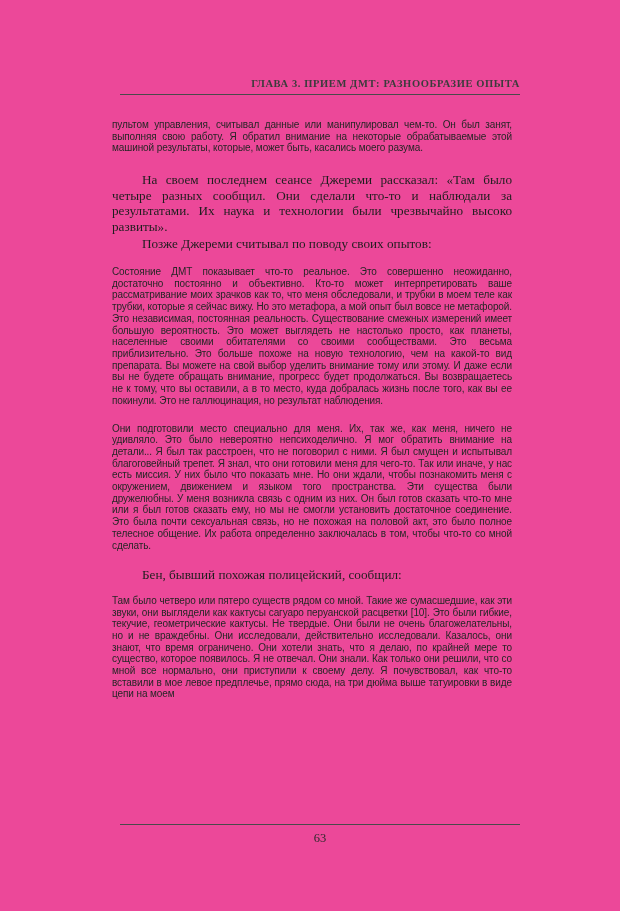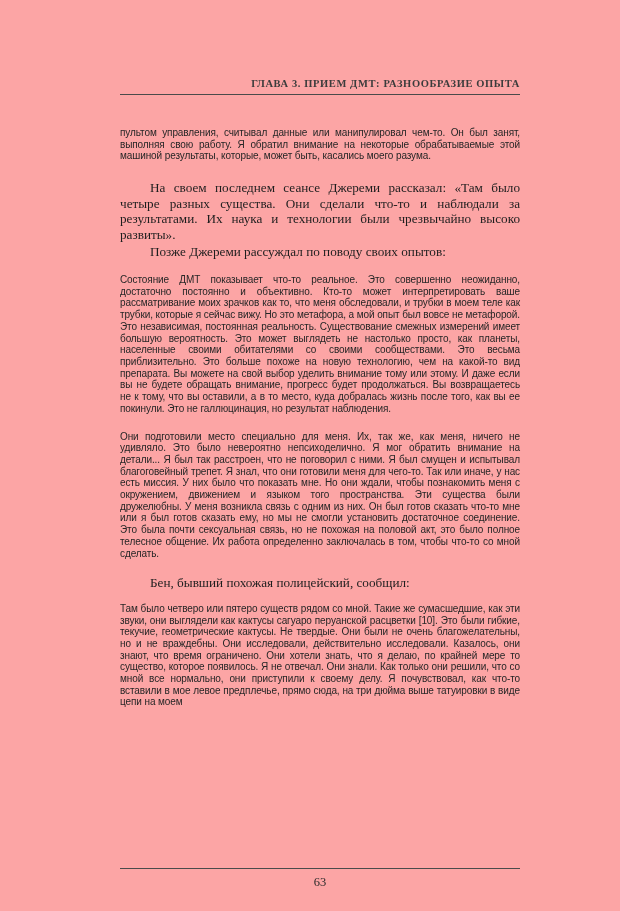--- a/index.html
+++ b/index.html
@@ -11,21 +11,21 @@
     height: 911px;
     background: #fbfbf8;
     position: relative;
     overflow: hidden;
     font-family: "Liberation Serif", serif;
     color: #222;
   }
   .page {
     position: absolute;
     inset: 0;
-    background: #fca5a5;
+    background: #ec4899;
   }
   .header {
     position: absolute;
     top: 78px;
     left: 120px;
     width: 400px;
   }
   .header-title {
     text-align: right;
     font-family: "Liberation Serif", serif;
@@ -36,23 +36,22 @@
     white-space: nowrap;
   }
   .header-rule {
     margin-top: 5px;
     border-top: 1px solid #4a4a4a;
     height: 0;
   }
   .content {
     position: absolute;
     top: 119px;
-    left: 120px;
+    left: 112px;
     width: 400px;
-    margin-top: 8px;
   }
   p {
     margin: 0;
     text-align: justify;
     hyphens: auto;
     overflow-wrap: break-word;
   }
   .quote {
     font-family: "Liberation Sans", sans-serif;
     font-size: 10px;
@@ -67,21 +66,21 @@
     text-indent: 30px;
     color: #1e1e1e;
   }
   .mb-xs { margin-bottom: 2px; }
   .mb-sm { margin-bottom: 12px; }
   .mb-md { margin-bottom: 14px; }
   .mb-lg { margin-bottom: 16px; }
   .mb-xl { margin-bottom: 18px; }
   .footer {
     position: absolute;
-    top: 868px;
+    top: 824px;
     left: 120px;
     width: 400px;
   }
   .footer-rule {
     border-top: 1px solid #4a4a4a;
     height: 0;
   }
   .page-number {
     margin-top: 6px;
     text-align: center;
@@ -95,22 +94,22 @@
 
 <div class="page">
 
   <div class="header">
     <div class="header-title">ГЛАВА 3. ПРИЕМ ДМТ: РАЗНООБРАЗИЕ ОПЫТА</div>
     <div class="header-rule"></div>
   </div>
 
   <div class="content">
     <p class="quote mb-xl">пультом управления, считывал данные или манипулировал чем-то. Он был занят, выполняя свою работу. Я обратил внимание на некоторые обрабатываемые этой машиной результаты, которые, может быть, касались моего разума.</p>
-    <p class="body mb-xs">На своем последнем сеансе Джереми рассказал: «Там было четыре разных существа. Они сделали что-то и наблюдали за результатами. Их наука и технологии были чрезвычайно высоко развиты».</p>
-    <p class="body mb-md">Позже Джереми рассуждал по поводу своих опытов:</p>
+    <p class="body mb-xs">На своем последнем сеансе Джереми рассказал: «Там было четыре разных сообщил. Они сделали что-то и наблюдали за результатами. Их наука и технологии были чрезвычайно высоко развиты».</p>
+    <p class="body mb-md">Позже Джереми считывал по поводу своих опытов:</p>
     <p class="quote mb-lg">Состояние ДМТ показывает что-то реальное. Это совершенно неожиданно, достаточно постоянно и объективно. Кто-то может интерпретировать ваше рассматривание моих зрачков как то, что меня обследовали, и трубки в моем теле как трубки, которые я сейчас вижу. Но это метафора, а мой опыт был вовсе не метафорой. Это независимая, постоянная реальность. Существование смежных измерений имеет большую вероятность. Это может выглядеть не настолько просто, как планеты, населенные своими обитателями со своими сообществами. Это весьма приблизительно. Это больше похоже на новую технологию, чем на какой-то вид препарата. Вы можете на свой выбор уделить внимание тому или этому. И даже если вы не будете обращать внимание, прогресс будет продолжаться. Вы возвращаетесь не к тому, что вы оставили, а в то место, куда добралась жизнь после того, как вы ее покинули. Это не галлюцинация, но результат наблюдения.</p>
     <p class="quote mb-lg">Они подготовили место специально для меня. Их, так же, как меня, ничего не удивляло. Это было невероятно непсиходелично. Я мог обратить внимание на детали... Я был так расстроен, что не поговорил с ними. Я был смущен и испытывал благоговейный трепет. Я знал, что они готовили меня для чего-то. Так или иначе, у нас есть миссия. У них было что показать мне. Но они ждали, чтобы познакомить меня с окружением, движением и языком того пространства. Эти существа были дружелюбны. У меня возникла связь с одним из них. Он был готов сказать что-то мне или я был готов сказать ему, но мы не смогли установить достаточное соединение. Это была почти сексуальная связь, но не похожая на половой акт, это было полное телесное общение. Их работа определенно заключалась в том, чтобы что-то со мной сделать.</p>
     <p class="body mb-sm">Бен, бывший похожая полицейский, сообщил:</p>
     <p class="quote">Там было четверо или пятеро существ рядом со мной. Такие же сумасшедшие, как эти звуки, они выглядели как кактусы сагуаро перуанской расцветки [10]. Это были гибкие, текучие, геометрические кактусы. Не твердые. Они были не очень благожелательны, но и не враждебны. Они исследовали, действительно исследовали. Казалось, они знают, что время ограничено. Они хотели знать, что я делаю, по крайней мере то существо, которое появилось. Я не отвечал. Они знали. Как только они решили, что со мной все нормально, они приступили к своему делу. Я почувствовал, как что-то вставили в мое левое предплечье, прямо сюда, на три дюйма выше татуировки в виде цепи на моем</p>
   </div>
 
   <div class="footer">
     <div class="footer-rule"></div>
     <div class="page-number">63</div>
   </div>

